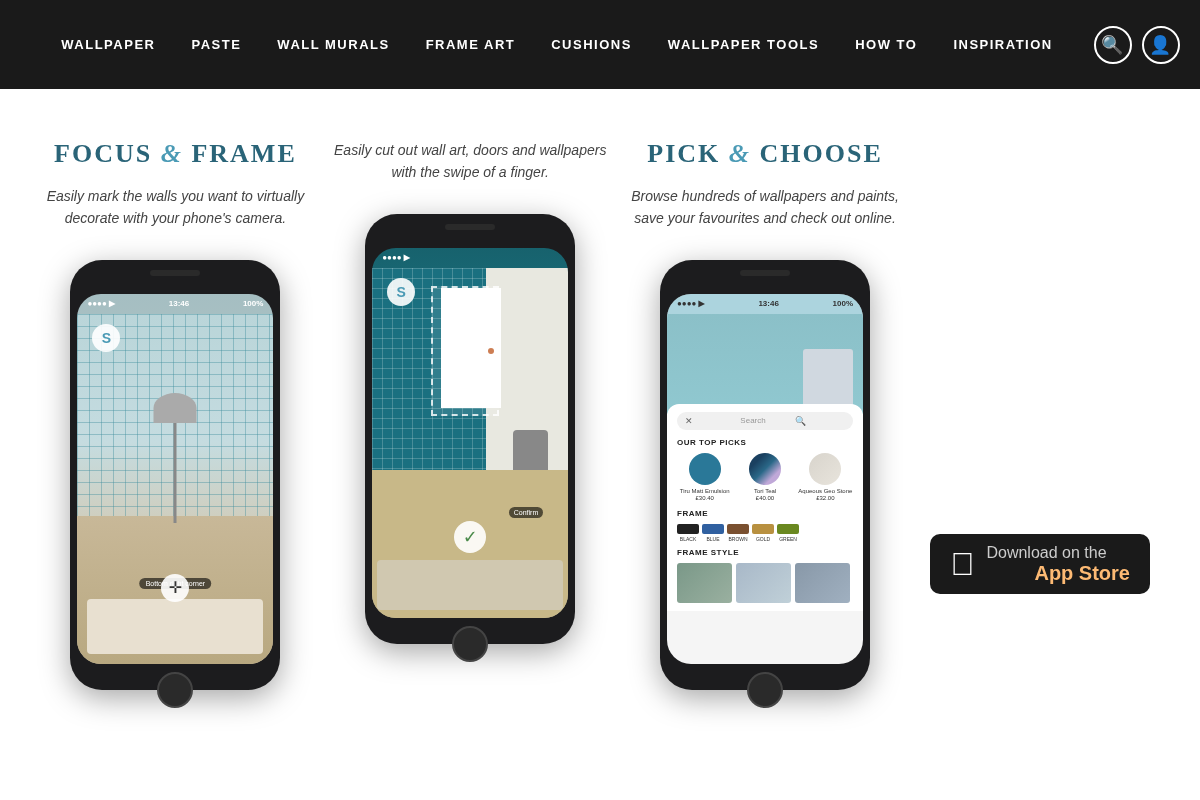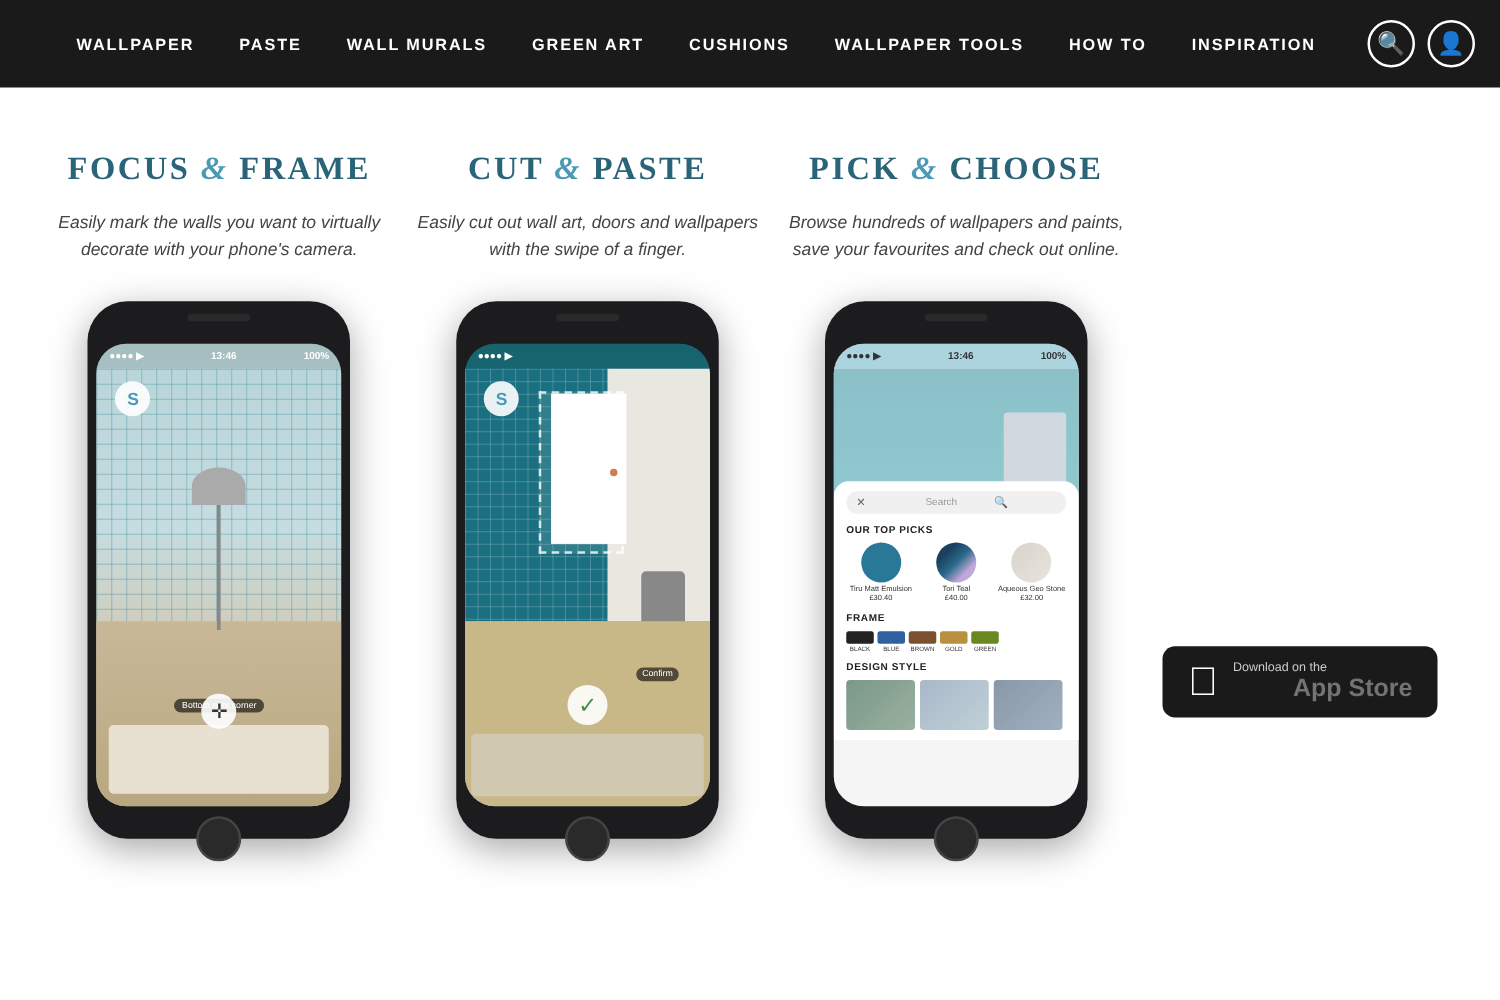--- a/index.html
+++ b/index.html
@@ -1,21 +1,21 @@
 <!DOCTYPE html>
 <html><head>
   <meta charset="utf-8">
   <style>
     * { margin: 0; padding: 0; box-sizing: border-box; }
     body { font-family: Arial, sans-serif; background: #fff; width: 1200px; overflow-x: hidden; }
 
     
     nav {
       background: #1a1a1a;
-      height: 70px;
+      height: 89px;
       display: flex;
       align-items: center;
       justify-content: center;
       gap: 0;
       padding: 0 20px;
     }
     .nav-items {
       display: flex;
       align-items: center;
       gap: 0;
@@ -462,22 +462,22 @@
       min-width: 160px;
     }
     .appstore-apple {
       font-size: 32px;
       color: #fff;
     }
     .appstore-text {
       display: flex;
       flex-direction: column;
     }
-    .appstore-text .small { font-size: 10px; color: #ccc; }
-    .appstore-text .big { font-size: 20px; font-weight: bold; color: #737373; line-height: 1.1; margin-left: 48px; }
+    .appstore-text .small { font-size: 16px; color: #ccc; }
+    .appstore-text .big { font-size: 20px; font-weight: bold; color: #fdba74; line-height: 1.1; margin-left: 48px; }
 
     .feature-cols-wrapper {
       display: flex;
       flex: 1;
       justify-content: space-around;
       gap: 4px;
     }
 
     .content-area {
       display: flex;
@@ -487,21 +487,21 @@
     }
   </style>
 </head>
 <body>
 
 <nav>
   <div class="nav-items">
     <span class="nav-item">WALLPAPER</span>
     <span class="nav-item">PASTE</span>
     <span class="nav-item">WALL MURALS</span>
-    <span class="nav-item">GREEN ART</span>
+    <span class="nav-item">FRAME ART</span>
     <span class="nav-item">CUSHIONS</span>
     <span class="nav-item">WALLPAPER TOOLS</span>
     <span class="nav-item">HOW TO</span>
     <span class="nav-item">INSPIRATION</span>
   </div>
   <div class="nav-icons">
     <button class="nav-icon-btn">
       <span>🔍</span>
     </button>
     <button class="nav-icon-btn">
@@ -538,25 +538,20 @@
           <div class="screen1-corner-label">Bottom right corner</div>
           <div class="screen1-crosshair">✛</div>
         </div>
         <div class="phone-bottom">
           <div class="phone-home-btn"></div>
         </div>
       </div>
     </div>
 
     <div class="feature-col">
-      <div class="feature-title">
-        <span>CUT</span>
-        <span class="ampersand"> &amp; </span>
-        <span>PASTE</span>
-      </div>
       <p class="feature-desc">Easily cut out wall art, doors and wallpapers with the swipe of a finger.</p>
 
       <div class="phone-outer">
         <div class="phone-speaker"></div>
         <div class="phone-screen screen2">
           <div class="phone-status-bar">
             <span>●●●● ▶</span>
             <span></span>
             <span></span>
           </div>
@@ -642,21 +637,21 @@
               <div class="colour-chip">
                 <div style="width:22px;height:14px;background:#b89040;border-radius:2px;"></div>
                 <span class="colour-label">GOLD</span>
               </div>
               <div class="colour-chip">
                 <div style="width:22px;height:14px;background:#6a8820;border-radius:2px;"></div>
                 <span class="colour-label">GREEN</span>
               </div>
             </div>
 
-            <div class="section-title">DESIGN STYLE</div>
+            <div class="section-title">FRAME STYLE</div>
             <div class="design-row">
               <div class="design-thumb" style="background:linear-gradient(135deg,#7a9888,#9ab0a0);"></div>
               <div class="design-thumb" style="background:linear-gradient(135deg,#a8b8c8,#c0d0d8);"></div>
               <div class="design-thumb" style="background:linear-gradient(135deg,#8898a8,#a0b0c0);"></div>
             </div>
           </div>
         </div>
         <div class="phone-bottom">
           <div class="phone-home-btn"></div>
         </div>

